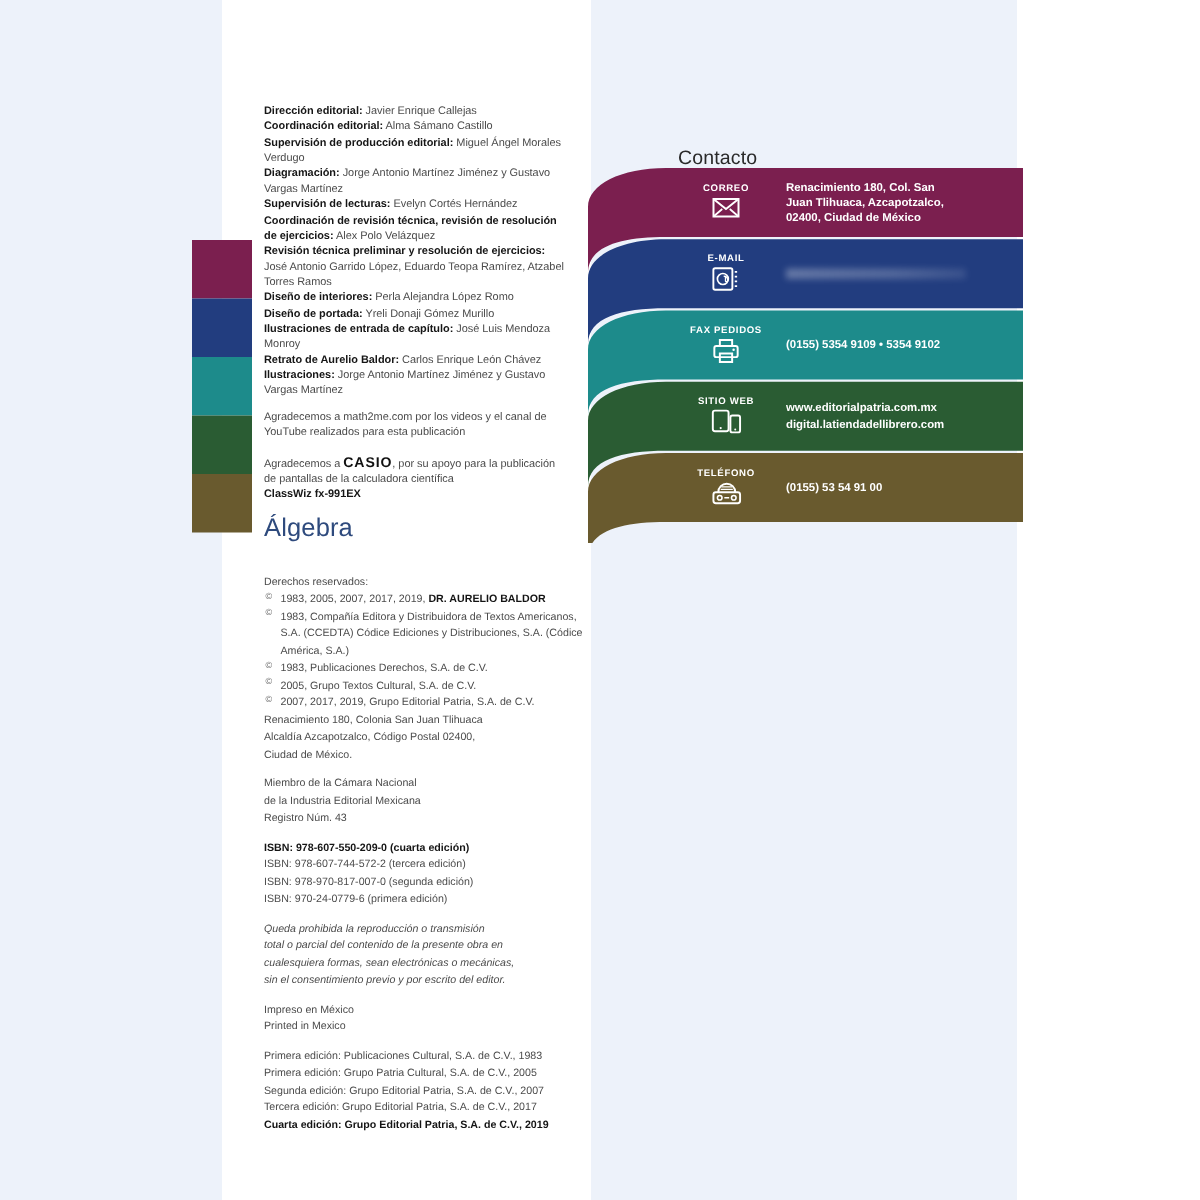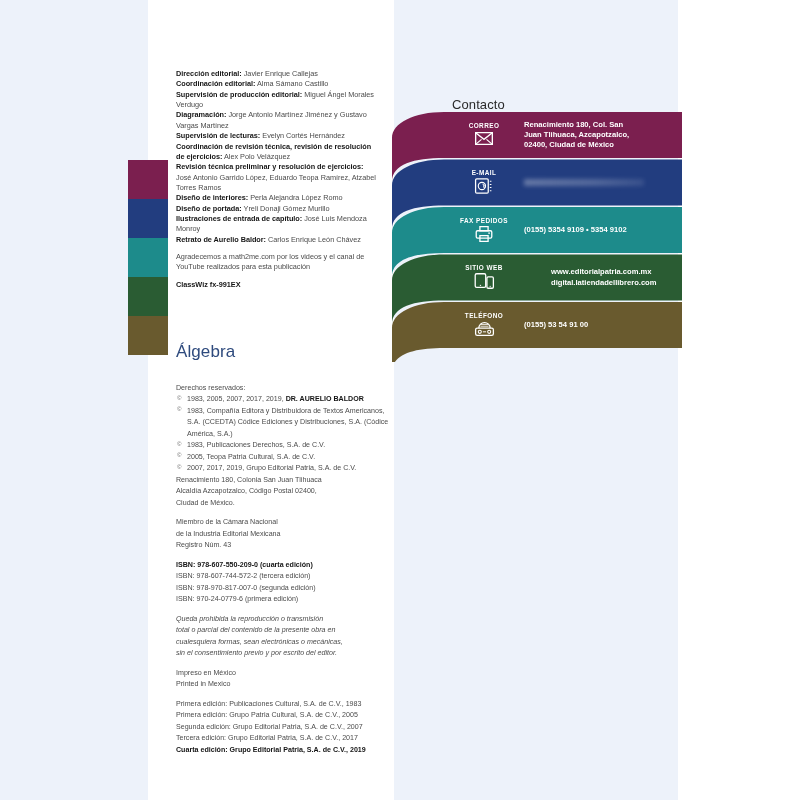--- a/index.html
+++ b/index.html
@@ -164,34 +164,36 @@
       <p><b>Coordinación editorial:</b><span> Alma Sámano Castillo</span></p>
       <p><b>Supervisión de producción editorial:</b><span> Miguel Ángel Morales Verdugo</span></p>
       <p><b>Diagramación:</b><span> Jorge Antonio Martínez Jiménez y Gustavo Vargas Martínez</span></p>
       <p><b>Supervisión de lecturas:</b><span> Evelyn Cortés Hernández</span></p>
       <p><b>Coordinación de revisión técnica, revisión de resolución de ejercicios:</b><span> Alex Polo Velázquez</span></p>
       <p><b>Revisión técnica preliminar y resolución de ejercicios:</b><span> José Antonio Garrido López, Eduardo Teopa Ramírez, Atzabel Torres Ramos</span></p>
       <p><b>Diseño de interiores:</b><span> Perla Alejandra López Romo</span></p>
       <p><b>Diseño de portada:</b><span> Yreli Donaji Gómez Murillo</span></p>
       <p><b>Ilustraciones de entrada de capítulo:</b><span> José Luis Mendoza Monroy</span></p>
       <p><b>Retrato de Aurelio Baldor:</b><span> Carlos Enrique León Chávez</span></p>
+      <p><b>Ilustraciones:</b><span> Jorge Antonio Martínez Jiménez y Gustavo Vargas Martínez</span></p>
       <div class="cr-gap"></div>
       <p>Agradecemos a math2me.com por los videos y el canal de YouTube realizados para esta publicación</p>
       <div class="cr-gap"></div>
+      <p><span>Agradecemos a </span><span class="casio">CASIO</span><span>, por su apoyo para la publicación de pantallas de la calculadora científica</span></p>
       <p><b>ClassWiz fx-991EX</b></p>
     </div>
 
   <div class="booktitle">Álgebra</div>
 
   <div class="legal" id="legal">
       <div>Derechos reservados:</div>
       <div class="cline"><span class="cmark">©</span><span>1983, 2005, 2007, 2017, 2019, </span><b>DR. AURELIO BALDOR</b></div>
       <div class="cline"><span class="cmark">©</span><span>1983, Compañía Editora y Distribuidora de Textos Americanos, S.A. (CCEDTA) Códice Ediciones y Distribuciones, S.A. (Códice América, S.A.)</span></div>
       <div class="cline"><span class="cmark">©</span><span>1983, Publicaciones Derechos, S.A. de C.V.</span></div>
-      <div class="cline"><span class="cmark">©</span><span>2005, Teopa Patria Cultural, S.A. de C.V.</span></div>
+      <div class="cline"><span class="cmark">©</span><span>2005, Grupo Textos Cultural, S.A. de C.V.</span></div>
       <div class="cline"><span class="cmark">©</span><span>2007, 2017, 2019, Grupo Editorial Patria, S.A. de C.V.</span></div>
       <div>Renacimiento 180, Colonia San Juan Tlihuaca</div>
       <div>Alcaldía Azcapotzalco, Código Postal 02400,</div>
       <div>Ciudad de México.</div>
       <div style="height: 8px;"></div>
       <div>Miembro de la Cámara Nacional</div>
       <div>de la Industria Editorial Mexicana</div>
       <div>Registro Núm. 43</div>
       <div style="height: 8px;"></div>
       <div style="font-weight: bold; color: rgb(20, 20, 20);">ISBN: 978-607-550-209-0 (cuarta edición)</div>
@@ -262,21 +264,21 @@
             <svg viewBox="0 0 24 22" width="20" height="18">
               <path d="M7 2h10v5H7z" fill="none" stroke="#fff" stroke-width="1.6"></path>
               <rect x="2.5" y="7" width="19" height="9" rx="1.6" fill="none" stroke="#fff" stroke-width="1.6"></rect>
               <path d="M7 13h10v7H7z" fill="none" stroke="#fff" stroke-width="1.6"></path>
               <circle cx="18.2" cy="10" r="1" fill="#fff"></circle>
             </svg>
           </div>
         </div>
         <div class="rvalue">(0155) 5354 9109 • 5354 9102</div>
       </div>
-      <div class="rrow" style="top: 142.5px; gap: 27px;">
+      <div class="rrow" style="top: 142.5px;">
         <div class="rlabelwrap">
           <div class="rlabel">SITIO WEB</div>
           <div class="ricon">
             <svg viewBox="0 0 26 22" width="21" height="18">
               <rect x="1.5" y="2" width="13" height="17" rx="1.8" fill="none" stroke="#fff" stroke-width="1.6"></rect>
               <rect x="16" y="6" width="8" height="14" rx="1.6" fill="none" stroke="#fff" stroke-width="1.6"></rect>
               <circle cx="8" cy="16.4" r="0.9" fill="#fff"></circle>
               <circle cx="20" cy="17.6" r="0.8" fill="#fff"></circle>
             </svg>
           </div>

